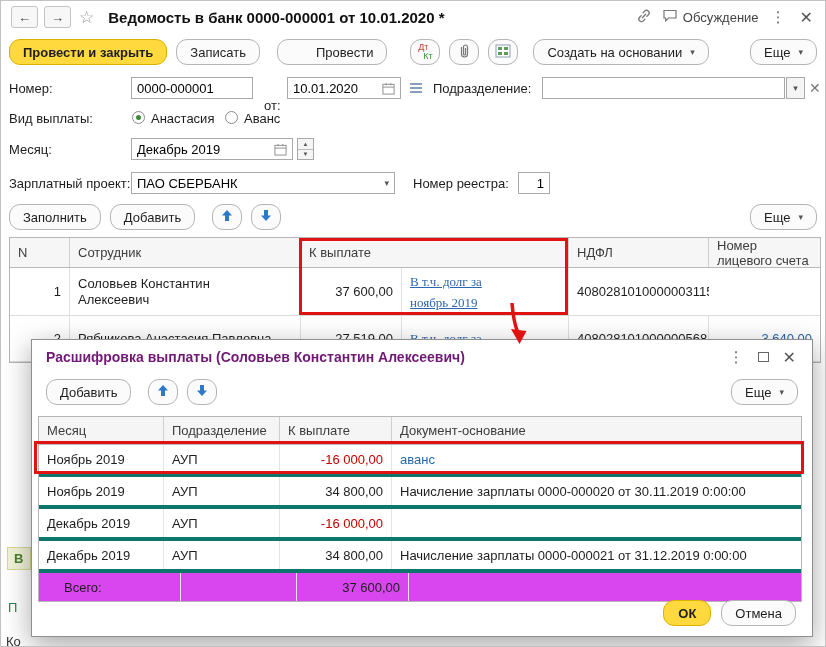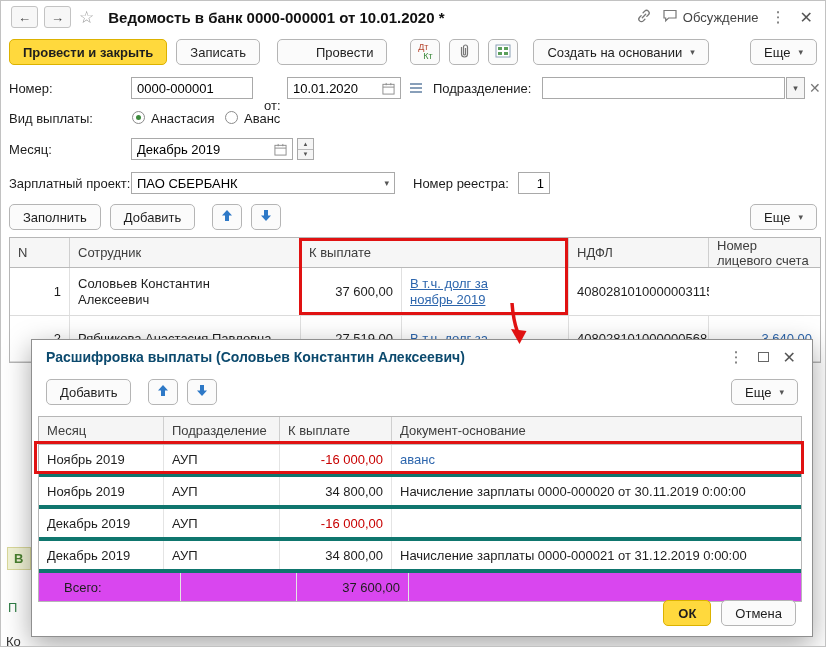--- a/index.html
+++ b/index.html
@@ -13,21 +13,21 @@
   .titlebar { position:absolute; top:0; left:0; right:0; height:32px; display:flex; align-items:center; padding:0 10px; gap:6px; background:#fff; }
   .navbtn { width:27px; height:22px; border:1px solid #c3c3c3; border-radius:3px; background:#f7f7f7; color:#444; font-size:13px; display:flex; align-items:center; justify-content:center; }
   .star { color:#9a9a9a; font-size:17px; margin:0 2px; }
   .wtitle { font-size:15px; font-weight:600; color:#111; margin-left:6px; white-space:nowrap; }
   .tb-right { margin-left:auto; display:flex; align-items:center; gap:10px; color:#666; }
   .dots { font-size:15px; color:#666; padding:0 2px; }
   .close-x { font-size:16px; color:#555; padding:0 2px; }
   .disc-label { font-size:13px; color:#444; }
 
   
-  .btn { height:26px; padding:0 13px; background:#fbfbfb; border:1px solid #b5b5b5; border-radius:5px; font-size:13px; color:#1e1e1e; display:inline-flex; align-items:center; justify-content:center; gap:5px; white-space:nowrap; }
+  .btn { height:26px; padding:0 13px; background:#fbfbfb; border:1px solid #b5b5b5; border-radius:11px; font-size:13px; color:#1e1e1e; display:inline-flex; align-items:center; justify-content:center; gap:5px; white-space:nowrap; }
   .btn-yellow { background:#ffd93d; border-color:#dcb200; font-weight:600; }
   .btn-icon { width:30px; padding:0; }
   .carR { font-size:9px; color:#555; margin-left:3px; }
 
   .toolbar { position:absolute; top:37px; left:8px; right:8px; height:28px; display:flex; align-items:center; gap:9px; }
   .grow { flex:1; }
 
   
   .label { position:absolute; font-size:13px; color:#1c1c1c; }
   .field { position:absolute; height:22px; border:1px solid #a9a9a9; background:#fff; display:flex; align-items:center; padding:0 5px; font-size:13px; color:#000; }
@@ -47,28 +47,28 @@
   .mt-header > div { height:29px; display:flex; align-items:center; padding:0 8px; color:#3d3d3d; border-right:1px solid #cfcfcf; overflow:hidden; }
   .mt-header > div:last-child { border-right:none; }
   .mt-row { display:grid; grid-template-columns:60px 231px 101px 167px 140px 111px; border-bottom:1px solid #dcdcdc; }
   .mt-row > div { display:flex; align-items:center; padding:2px 8px; border-right:1px solid #e0e0e0; overflow:hidden; }
   .mt-row > div:last-child { border-right:none; }
   .r1 { height:48px; } .r2 { height:46px; }
   .cell-num { justify-content:flex-end; }
   .cell-amt { justify-content:flex-end; }
   .cell-ndfl { justify-content:flex-end; }
   .wrap170 { display:inline-block; width:176px; line-height:16px; }
-  .wrap100 { display:inline-block; width:102px; line-height:16px; }
+  .wrap100 { display:inline-block; width:102px; line-height:21px;font-family:Liberation Serif, serif; }
   .link { color:#2d66ad; }
   .u { text-decoration:underline; }
 
   
   .modal { position:absolute; left:30px; top:338px; width:782px; height:298px; background:#fff; border:1px solid #8f8f8f; box-shadow:0 8px 26px rgba(0,0,0,.35); z-index:40; }
   .m-titlebar { position:absolute; top:0; left:0; right:0; height:34px; display:flex; align-items:center; padding:0 14px; }
-  .m-title { font-size:14px; font-weight:700; color:#0c4a6e; }
+  .m-title { font-size:14px; font-weight:700; color:#701a75; }
   .m-icons { margin-left:auto; display:flex; align-items:center; gap:12px; color:#555; }
   .maxi { width:11px; height:10px; border:1.5px solid #666; display:inline-block; }
   .m-toolbar { position:absolute; top:38px; left:14px; right:14px; height:28px; display:flex; align-items:center; gap:9px; }
   .d-table { position:absolute; left:6px; top:76px; width:764px; border:1px solid #b6b6b6; }
   .dt-header { display:grid; grid-template-columns:125px 116px 112px 409px; background:#f5f5f5; border-bottom:1px solid #bdbdbd; }
   .dt-header > div { height:27px; display:flex; align-items:center; padding:0 8px; color:#3d3d3d; border-right:1px solid #cfcfcf; overflow:hidden; }
   .dt-header > div:last-child { border-right:none; }
   .dt-row { display:grid; grid-template-columns:125px 116px 112px 409px; border-bottom:4px solid #0f766e; }
   .dt-row > div { height:28px; display:flex; align-items:center; padding:0 8px; border-right:1px solid #e4e4e4; overflow:hidden; white-space:nowrap; }
   .dt-row > div:last-child { border-right:none; }

